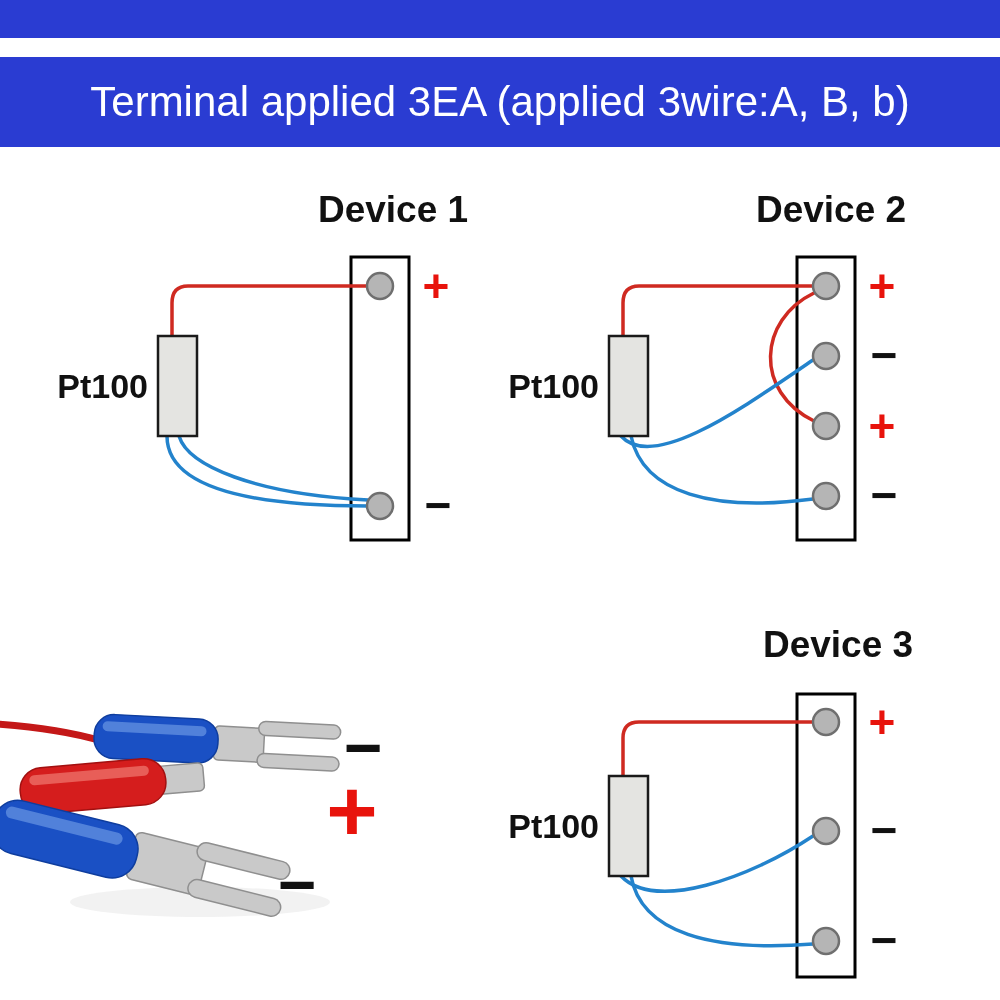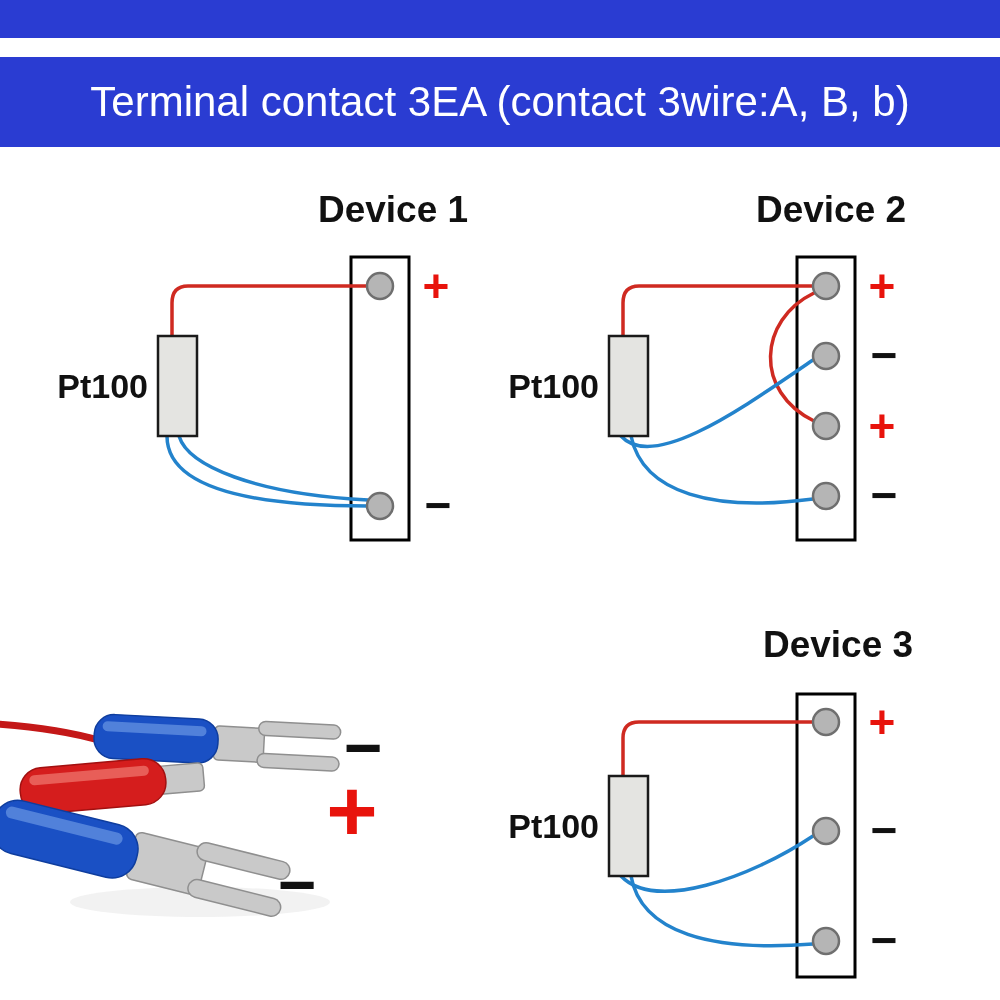--- a/index.html
+++ b/index.html
@@ -27,21 +27,21 @@
   .polarity{font-size:46px;font-weight:700;}
   .photo-minus{font-size:66px;font-weight:700;}
   .photo-plus{font-size:88px;font-weight:700;}
 </style>
 </head>
 <body>
 
 <div class="top-strip"></div>
 
 <div class="banner">
-  <div class="banner-title">Terminal contact 3EA (contact 3wire:A, B, b)</div>
+  <div class="banner-title">Terminal applied 3EA (applied 3wire:A, B, b)</div>
 </div>
 
 <svg class="diagram" width="1000" height="1000" viewBox="0 0 1000 1000">
 
   <g>
     <text class="device-title" x="393" y="222" text-anchor="middle">Device 1</text>
 
     <rect x="351" y="257" width="58" height="283" fill="#ffffff" stroke="#000000" stroke-width="3"></rect>
 
     <path d="M172,338 L172,303 Q172,286 188,286 L367,286" fill="none" stroke-width="3.5" stroke-linecap="round" stroke="#cf2a21"></path>

